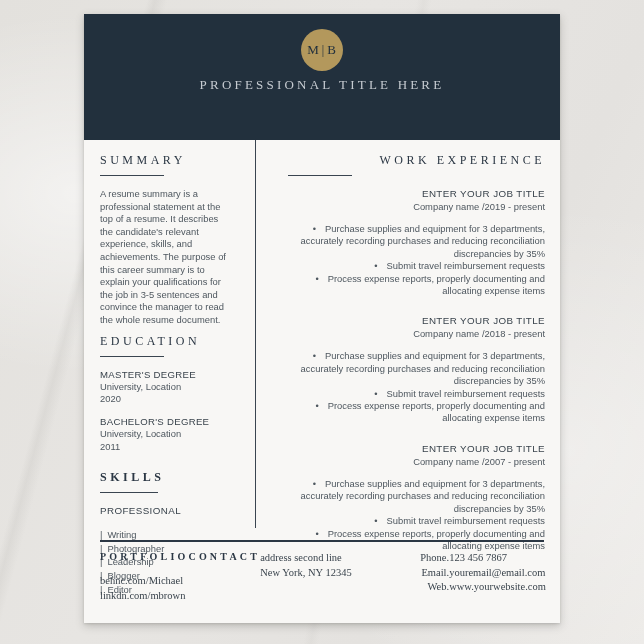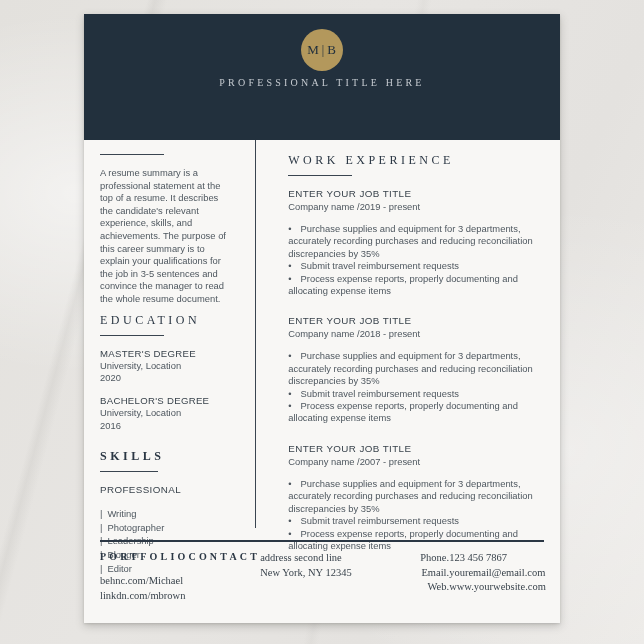--- a/index.html
+++ b/index.html
@@ -41,28 +41,28 @@
     font-family:"Liberation Serif", serif; font-size:13px; letter-spacing:1px;
   }
   .monogram .bar { font-weight:400; margin:0 2px; font-size:12px; }
   .person-name {
     margin-top:13px;
     font-family:"Liberation Serif", serif;
     font-size:21px; letter-spacing:7px; color:#fafafa; white-space:nowrap;
   }
   .person-title {
     margin-top:6px; font-family:"Liberation Serif", serif;
-    font-size:10px; letter-spacing:3.2px; color:#c6cbd1;
+    font-size:13px; letter-spacing:3.2px; color:#c6cbd1;
   }
 
   
   .content { position:relative; display:flex; height:402px; padding:7px 15px 0 16px; }
   .vdivider { position:absolute; left:171px; top:0; bottom:14px; width:1px; background:#3a4550; }
   .col-left  { width:150px; padding-right:14px; }
-  .col-right { margin-left:43px; width:266px; }
+  .col-right { margin-left:43px; width:266px;text-align:right; }
 
   h3.sec {
     font-family:"Liberation Serif", serif; font-weight:400;
     font-size:12px; letter-spacing:3.5px; color:#2b3744;
     padding-top:6px;
   }
   .sec-rule { width:64px; height:1px; background:#3a4550; margin:7px 0 12px 0; }
   .sec-rule.wide { width:58px; }
 
   .body-text { font-size:9.4px; line-height:12.6px; color:#4e575f; }
@@ -111,34 +111,35 @@
       <span class="bar">|</span>
       <span>B</span>
     </div>
     <div class="person-title">PROFESSIONAL TITLE HERE</div>
   </div>
 
   <div class="content">
     <div class="vdivider"></div>
 
     <div class="col-left">
+      <h3 class="sec">SUMMARY</h3>
       <div class="sec-rule"></div>
       <p class="body-text">A resume summary is a professional statement at the top of a resume. It describes the candidate's relevant experience, skills, and achievements. The purpose of this career summary is to explain your qualifications for the job in 3-5 sentences and convince the manager to read the whole resume document.</p>
 
       <h3 class="sec" style="margin-top:1px;">EDUCATION</h3>
       <div class="sec-rule"></div>
       <div class="edu-item">
         <div class="edu-degree">MASTER'S DEGREE</div>
         <div class="edu-line">University, Location</div>
         <div class="edu-line">2020</div>
       </div>
       <div class="edu-item">
         <div class="edu-degree">BACHELOR'S DEGREE</div>
         <div class="edu-line">University, Location</div>
-        <div class="edu-line">2016</div>
+        <div class="edu-line">2011</div>
       </div>
 
       <h3 class="sec" style="margin-top:5px;font-weight:bold;">SKILLS</h3>
       <div class="sec-rule wide"></div>
       <div class="skills-sub">PROFESSIONAL</div>
       <div class="skill-item"><span class="pfx">|</span><span>Writing</span></div>
       <div class="skill-item"><span class="pfx">|</span><span>Photographer</span></div>
       <div class="skill-item"><span class="pfx">|</span><span>Leadership</span></div>
       <div class="skill-item"><span class="pfx">|</span><span>Blogger</span></div>
       <div class="skill-item"><span class="pfx">|</span><span>Editor</span></div>

